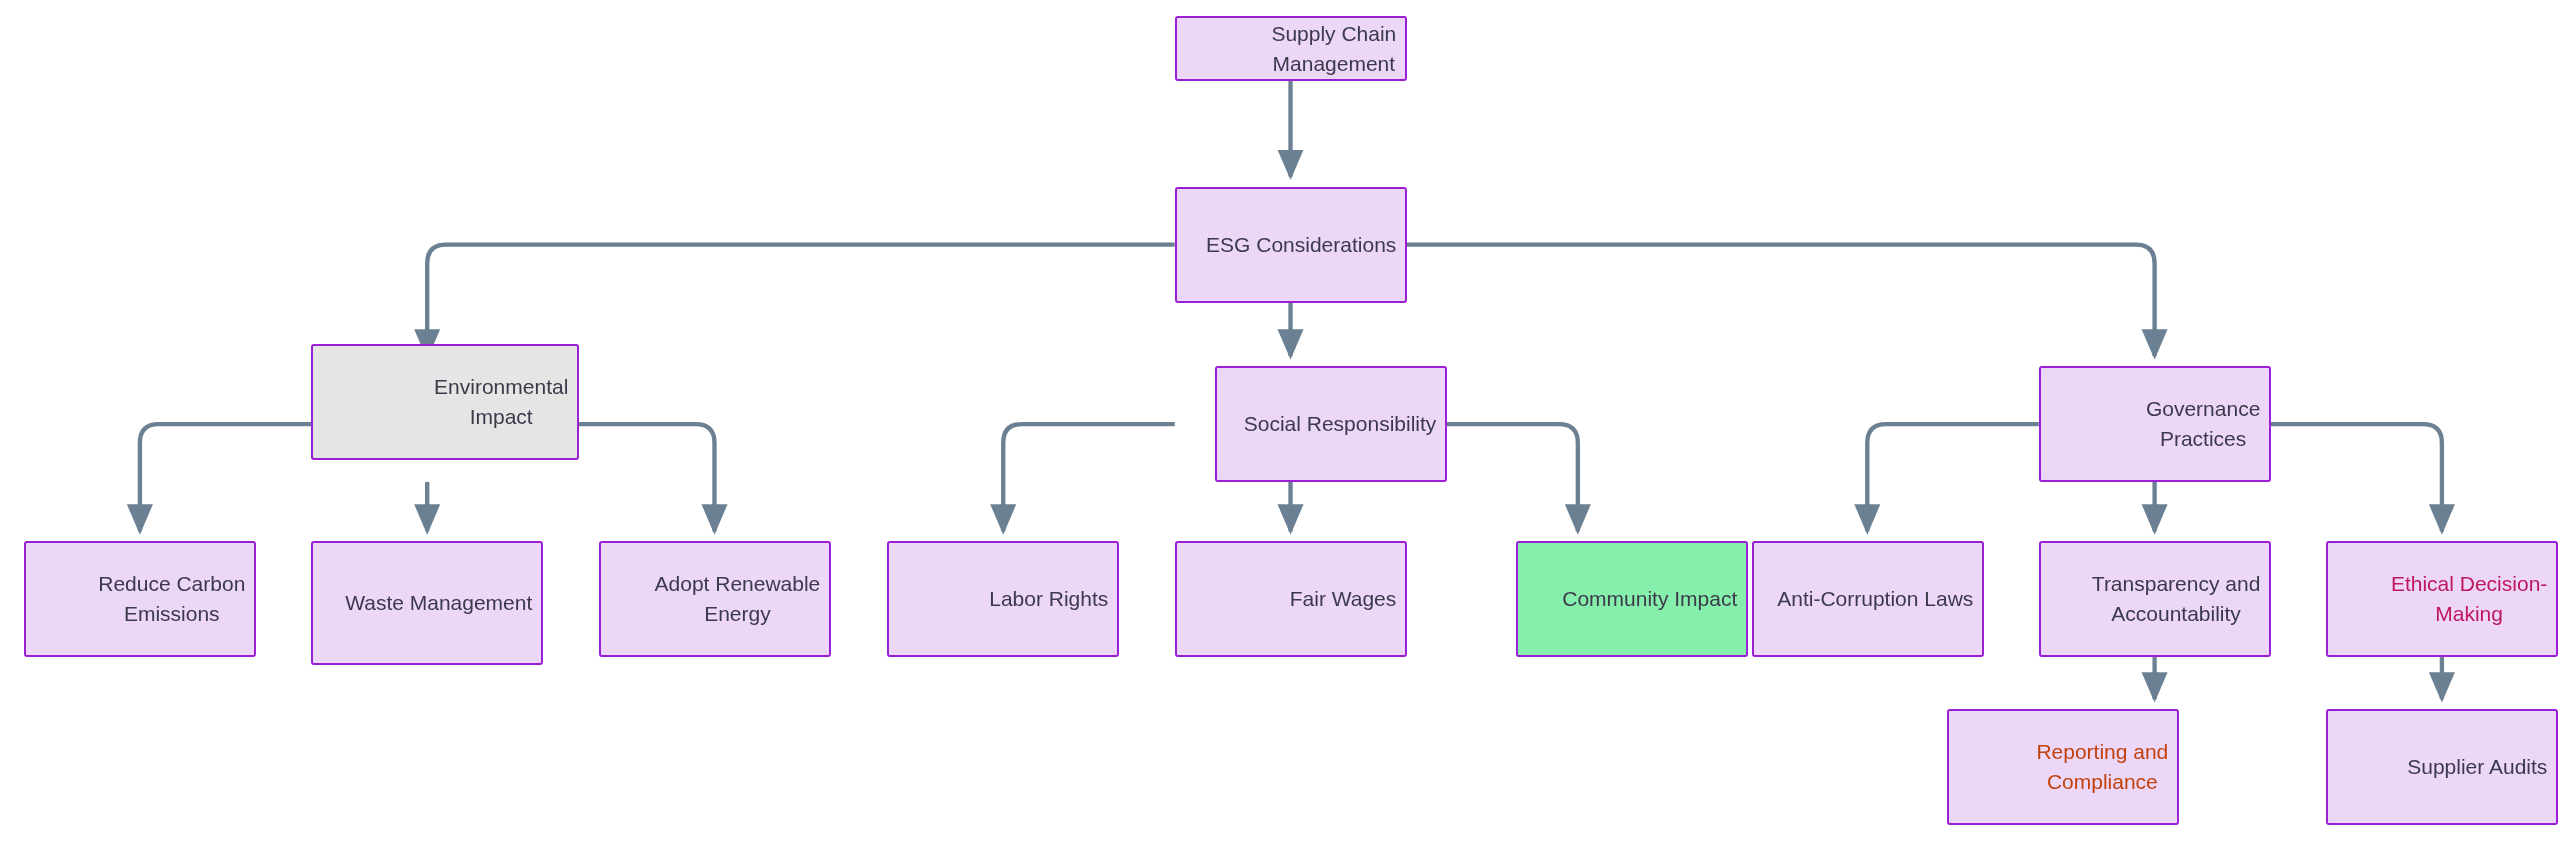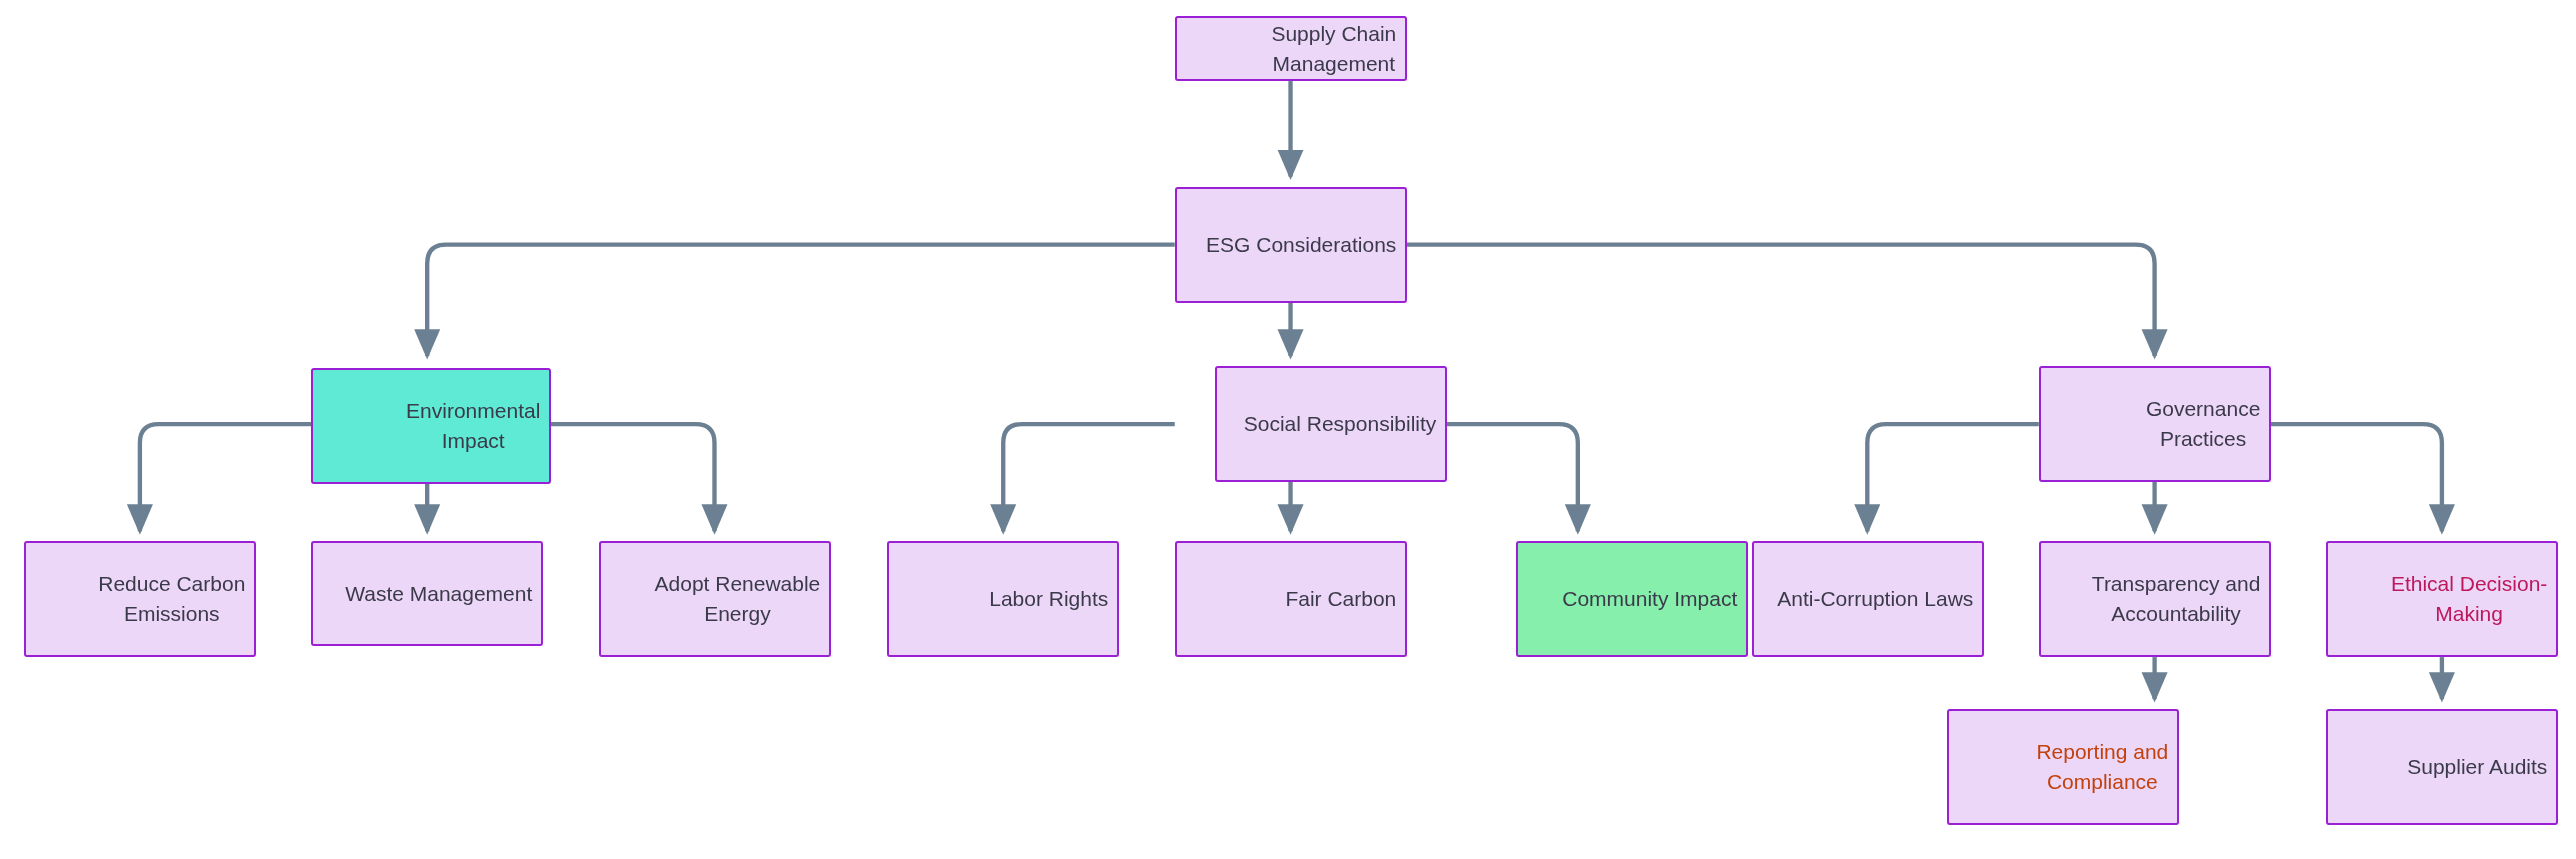--- a/index.html
+++ b/index.html
@@ -75,47 +75,47 @@
       </g>
   </svg>
   <div id="nodes">
       <div class="node" style="left: 1175px; top: 16px; width: 232px; height: 65px; background: rgb(236, 215, 248); border-color: rgb(155, 31, 212); color: rgb(59, 58, 74);">
         <span class="node-label">Supply Chain
 Management</span>
       </div>
       <div class="node" style="left: 1175px; top: 187px; width: 232px; height: 116px; background: rgb(236, 215, 248); border-color: rgb(155, 31, 212); color: rgb(59, 58, 74);">
         <span class="node-label">ESG Considerations</span>
       </div>
-      <div class="node" style="left: 311px; top: 368px; width: 240px; height: 116px; background: #5eead4; border-color: rgb(155, 31, 212); color: rgb(59, 58, 74);">
+      <div class="node" style="left: 311px; top: 344px; width: 268px; height: 116px; background: #e5e5e5; border-color: rgb(155, 31, 212); color: rgb(59, 58, 74);">
         <span class="node-label">Environmental
 Impact</span>
       </div>
       <div class="node" style="left: 1175px; top: 366px; width: 232px; height: 116px; background: rgb(236, 215, 248); border-color: rgb(155, 31, 212); color: rgb(59, 58, 74); margin-left: 40px;">
         <span class="node-label">Social Responsibility</span>
       </div>
       <div class="node" style="left: 2039px; top: 366px; width: 232px; height: 116px; background: rgb(236, 215, 248); border-color: rgb(155, 31, 212); color: rgb(59, 58, 74);">
         <span class="node-label">Governance
 Practices</span>
       </div>
       <div class="node" style="left: 24px; top: 541px; width: 232px; height: 116px; background: rgb(236, 215, 248); border-color: rgb(155, 31, 212); color: rgb(59, 58, 74);">
         <span class="node-label">Reduce Carbon
 Emissions</span>
       </div>
-      <div class="node" style="left: 311px; top: 541px; width: 232px; height: 105px; background: rgb(236, 215, 248); border-color: rgb(155, 31, 212); color: rgb(59, 58, 74);">
+      <div class="node" style="left: 311px; top: 541px; width: 232px; height: 124px; background: rgb(236, 215, 248); border-color: rgb(155, 31, 212); color: rgb(59, 58, 74);">
         <span class="node-label">Waste Management</span>
       </div>
       <div class="node" style="left: 599px; top: 541px; width: 232px; height: 116px; background: rgb(236, 215, 248); border-color: rgb(155, 31, 212); color: rgb(59, 58, 74);">
         <span class="node-label">Adopt Renewable
 Energy</span>
       </div>
       <div class="node" style="left: 887px; top: 541px; width: 232px; height: 116px; background: rgb(236, 215, 248); border-color: rgb(155, 31, 212); color: rgb(59, 58, 74);">
         <span class="node-label">Labor Rights</span>
       </div>
       <div class="node" style="left: 1175px; top: 541px; width: 232px; height: 116px; background: rgb(236, 215, 248); border-color: rgb(155, 31, 212); color: rgb(59, 58, 74);">
-        <span class="node-label">Fair Carbon</span>
+        <span class="node-label">Fair Wages</span>
       </div>
       <div class="node" style="left: 1516px; top: 541px; width: 232px; height: 116px; background: #86efac; border-color: rgb(155, 31, 212); color: rgb(59, 58, 74);">
         <span class="node-label">Community Impact</span>
       </div>
       <div class="node" style="left: 1752px; top: 541px; width: 232px; height: 116px; background: rgb(236, 215, 248); border-color: rgb(155, 31, 212); color: rgb(59, 58, 74); padding-left: 12px;">
         <span class="node-label">Anti-Corruption Laws</span>
       </div>
       <div class="node" style="left: 2039px; top: 541px; width: 232px; height: 116px; background: rgb(236, 215, 248); border-color: rgb(155, 31, 212); color: rgb(59, 58, 74);">
         <span class="node-label">Transparency and
 Accountability</span>

